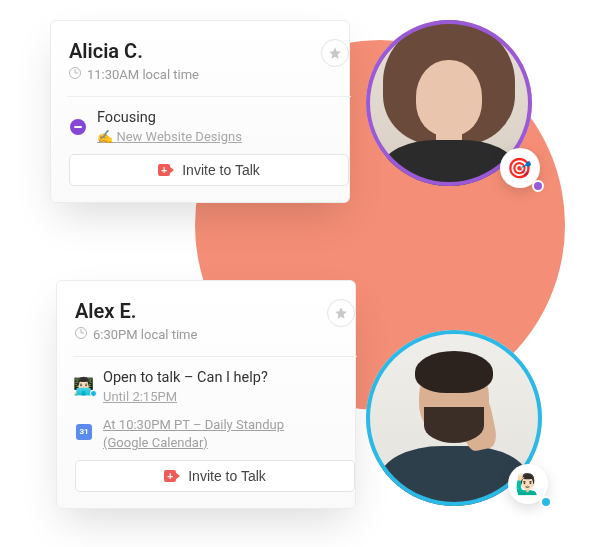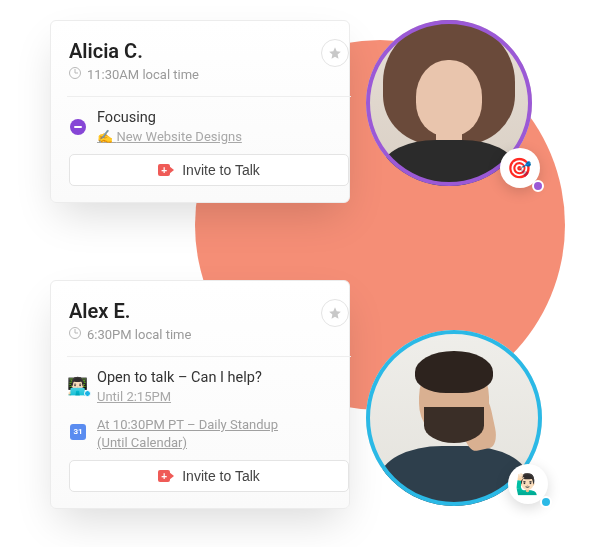--- a/index.html
+++ b/index.html
@@ -1,21 +1,21 @@
 <!DOCTYPE html>
 <html><head>
 <meta charset="utf-8">
 <style>
   *{box-sizing:border-box;margin:0;padding:0;}
   html,body{width:596px;height:547px;overflow:hidden;font-family:-apple-system,BlinkMacSystemFont,"Segoe UI",Roboto,Helvetica,Arial,sans-serif;background:#fff;}
   .stage{position:relative;width:596px;height:547px;}
   .blob{position:absolute;left:195px;top:40px;width:370px;height:370px;background:#F58E76;border-radius:50%;}
   .card{position:absolute;width:300px;background:linear-gradient(180deg,#ffffff 0%,#fafafa 100%);border:1px solid #ececec;border-radius:6px;box-shadow:0 18px 40px -8px rgba(0,0,0,0.15);padding:18px 0 16px 18px;}
   .card1{left:50px;top:20px;}
-  .card2{left:50px;top:280px;}
+  .card2{left:56px;top:280px;}
   .head{display:flex;align-items:flex-start;justify-content:space-between;}
   .name{font-size:20px;font-weight:600;color:#222;}
   .time-row{display:flex;align-items:flex-start;gap:6px;color:#9a9a9a;font-size:13px;margin-top:4px;}
   .clock{width:12px;height:12px;border:1.3px solid #b8b8b8;border-radius:50%;position:relative;flex:0 0 auto;}
   .clock::before{content:"";position:absolute;left:50%;top:50%;width:1px;height:4px;background:#b8b8b8;transform-origin:bottom;transform:translate(-50%,-100%);}
   .clock::after{content:"";position:absolute;left:50%;top:50%;width:1px;height:3px;background:#b8b8b8;transform-origin:bottom;transform:translate(-50%,-100%) rotate(90deg);}
   .star-btn{width:28px;height:28px;border-radius:50%;border:1px solid #e4e4e4;background:#fff;display:flex;align-items:center;justify-content:center;cursor:pointer;flex:0 0 auto;}
   .star-btn svg{width:14px;height:14px;fill:#c8c8c8;}
   .sep{height:1px;background:#eee;margin:14px -2px 12px -2px;}
   .row{display:flex;align-items:center;gap:10px;margin-bottom:10px;}
@@ -135,21 +135,21 @@
         <div class="status-title">Open to talk – Can I help?</div>
         <div class="status-sub">Until 2:15PM</div>
       </div>
     </div>
     <div class="row">
       <div class="icon">
           <span class="cal"></span>
         </div>
       <div class="txt">
         <div class="status-sub" style="color:#a0a0a0;">At 10:30PM PT – Daily Standup</div>
-        <div class="status-sub" style="color:#a0a0a0;">(Until Calendar)</div>
+        <div class="status-sub" style="color:#a0a0a0;">(Google Calendar)</div>
       </div>
     </div>
     <button class="invite-btn">
       <span class="camplus">
           <span class="body">+</span>
           <span class="lens"></span>
         </span>
       <span>Invite to Talk</span>
     </button>
   </div>

